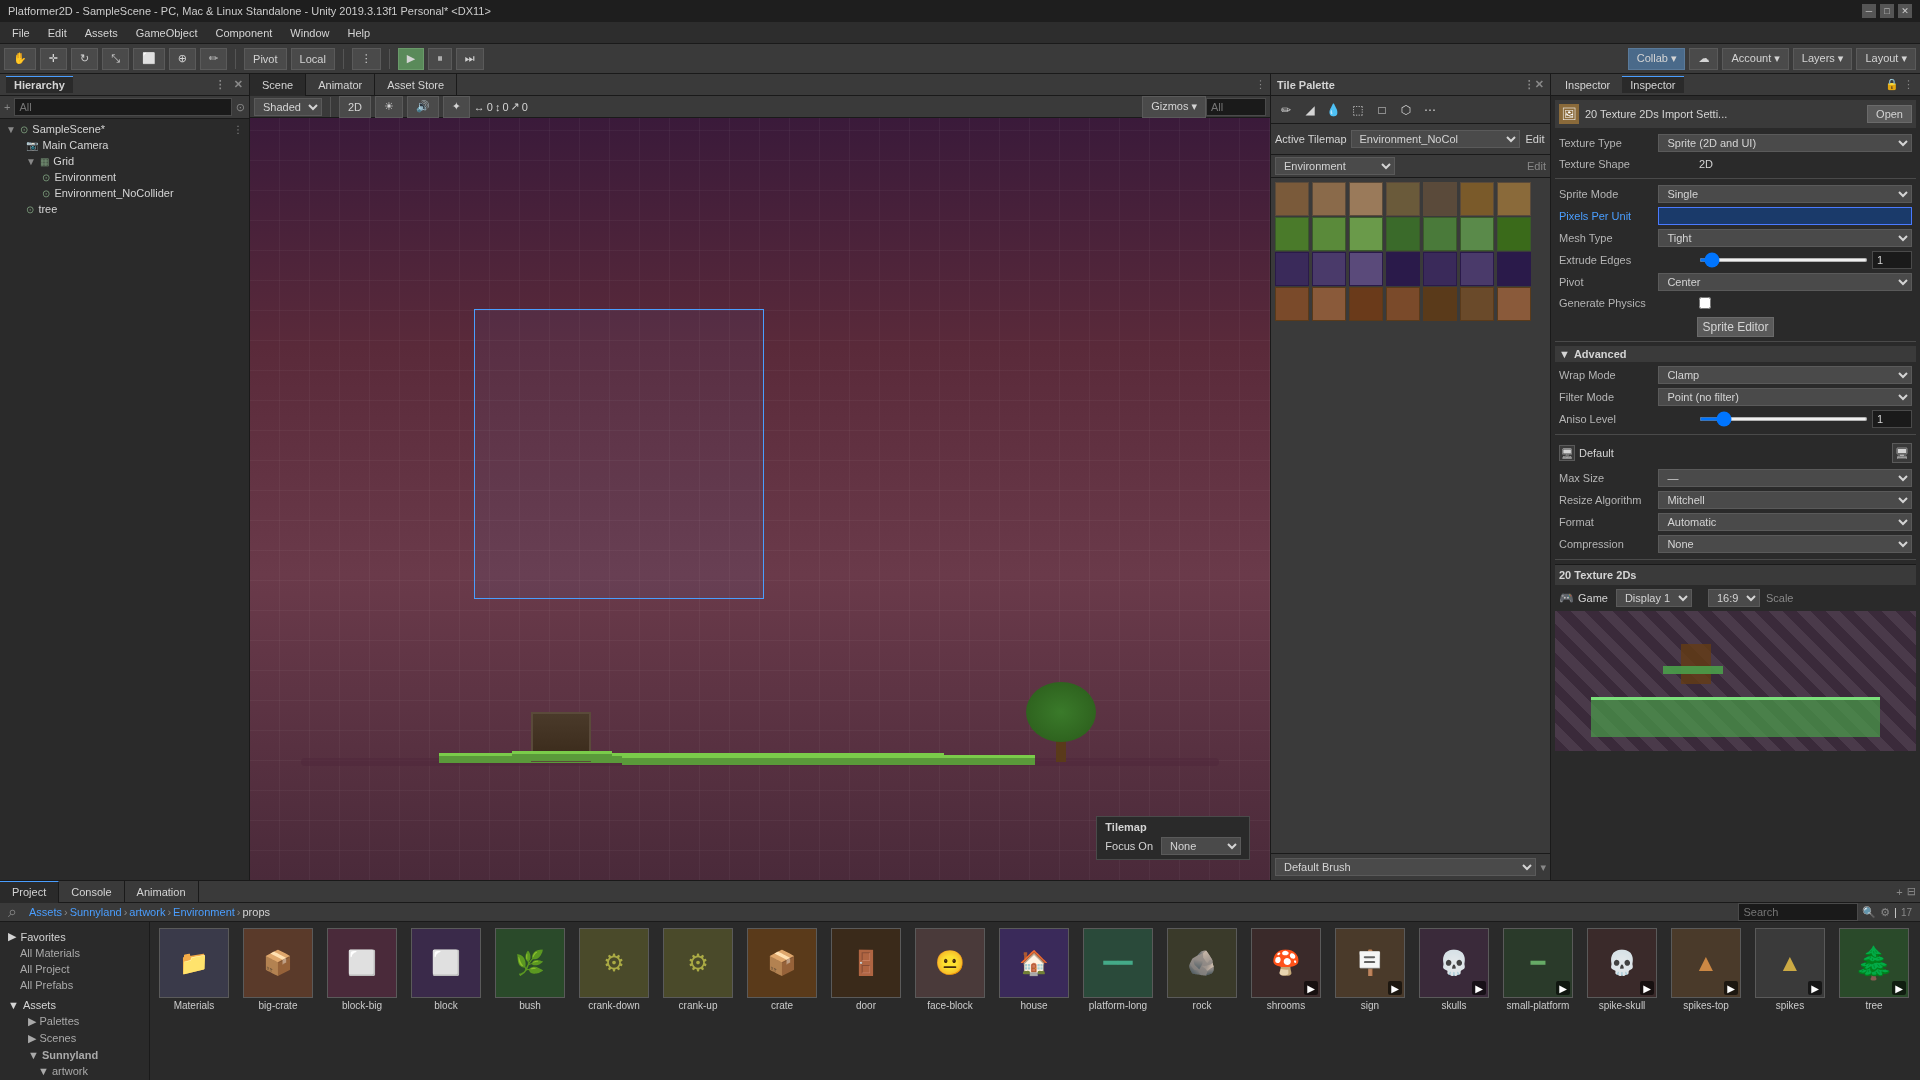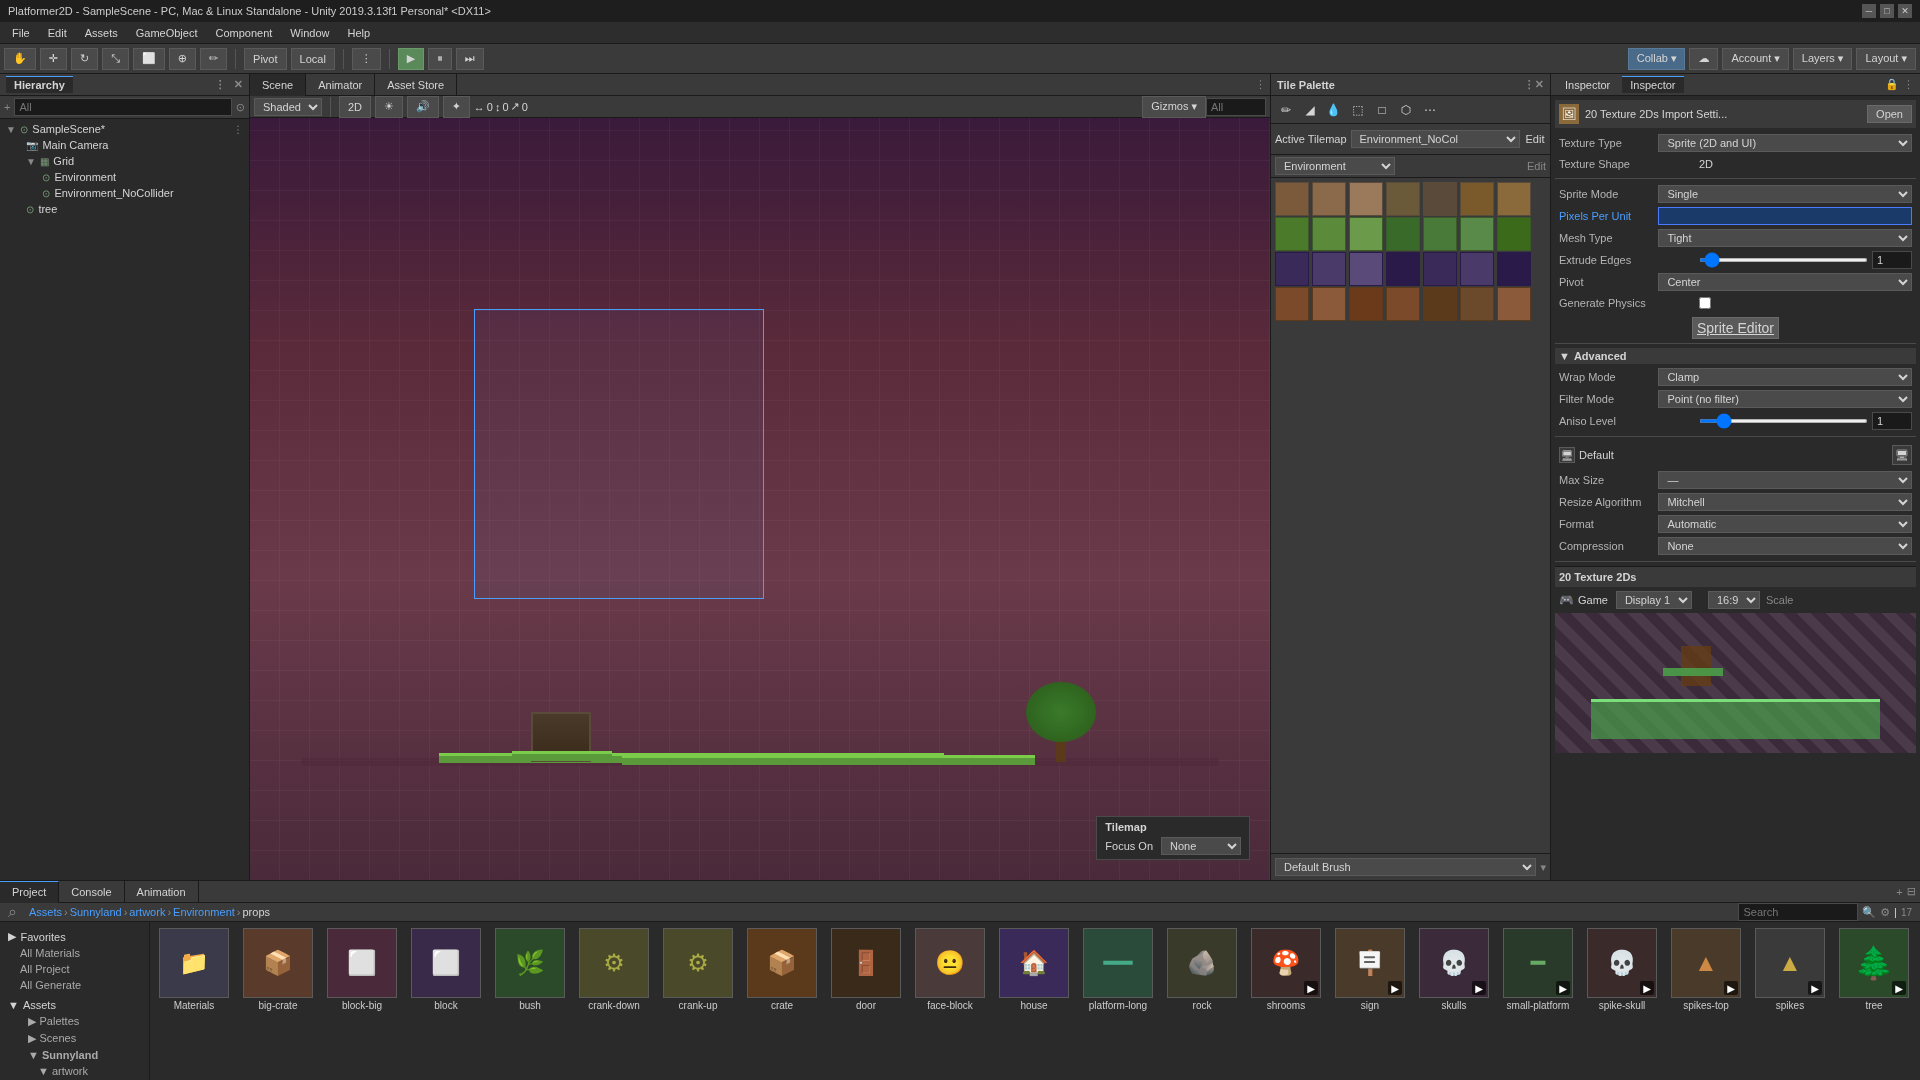--- a/index.html
+++ b/index.html
@@ -74,21 +74,21 @@
     .insp-label { width: 140px; font-size: 11px; color: #b4b4b4; }
     .insp-value { flex: 1; font-size: 11px; color: #d4d4d4; }
     .insp-input { background: #1a1a1a; border: 1px solid #4a4a4a; color: #d4d4d4; font-size: 11px; padding: 1px 4px; width: 100%; height: 18px; }
     .insp-input.highlighted { background: #1a3a6a; border-color: #4a7aff; }
     .insp-select { background: #4a4a4a; border: 1px solid #5a5a5a; color: #d4d4d4; font-size: 11px; padding: 1px 4px; width: 100%; height: 18px; }
     .insp-section { background: #3a3a3a; padding: 2px 4px; margin: 4px 0 2px; font-size: 11px; font-weight: bold; display: flex; align-items: center; gap: 4px; cursor: pointer; }
     .insp-slider-row { display: flex; align-items: center; gap: 4px; flex: 1; }
     .insp-slider { flex: 1; height: 4px; }
     .insp-num { width: 40px; background: #1a1a1a; border: 1px solid #4a4a4a; color: #d4d4d4; font-size: 11px; padding: 1px 4px; height: 18px; }
     .insp-checkbox { width: 12px; height: 12px; }
-    .sprite-editor-btn { background: #5a5a5a; border: 1px solid #6a6a6a; color: #d4d4d4; padding: 2px 4px; font-size: 14px; cursor: pointer; margin: 4px auto; display: block; text-decoration: underline; }
+    .sprite-editor-btn { background: #5a5a5a; border: 1px solid #6a6a6a; color: #d4d4d4; padding: 2px 4px; font-size: 12px; cursor: pointer; margin: 4px auto; display: block; }
     .default-platform { display: flex; align-items: center; justify-content: space-between; padding: 4px; }
     .platform-icon { width: 16px; height: 16px; background: #5a5a5a; }
     .revert-apply { display: flex; justify-content: flex-end; gap: 4px; padding: 4px; }
     .revert-btn { background: #4a4a4a; border: 1px solid #5a5a5a; color: #d4d4d4; padding: 2px 8px; font-size: 11px; cursor: pointer; }
     .apply-btn { background: #4a4a4a; border: 1px solid #5a5a5a; color: #d4d4d4; padding: 2px 8px; font-size: 11px; cursor: pointer; }
     .texture-2ds-header { background: #3a3a3a; padding: 4px; font-size: 11px; font-weight: bold; border-top: 1px solid #1a1a1a; }
     .game-display-row { display: flex; align-items: center; gap: 4px; padding: 4px; background: #2a2a2a; }
     .game-icon { color: #5a9a5a; font-size: 12px; }
     .display-select { background: #4a4a4a; border: 1px solid #5a5a5a; color: #d4d4d4; font-size: 11px; padding: 1px 4px; height: 18px; }
     .preview-area { background: #1a1a2a; flex: 1; min-height: 100px; overflow: hidden; position: relative; }
@@ -586,21 +586,21 @@
     <div class="assets-content">
 
       <div class="assets-sidebar">
         <div class="asset-group">
           <div class="asset-group-label">
             <span>▶</span>
             <span>Favorites</span>
           </div>
           <div class="asset-item">All Materials</div>
           <div class="asset-item">All Project</div>
-          <div class="asset-item">All Generate</div>
+          <div class="asset-item">All Prefabs</div>
         </div>
         <div class="asset-group">
           <div class="asset-group-label">
             <span>▼</span>
             <span>Assets</span>
           </div>
           <div class="asset-item" style="padding-left:20px;">▶ Palettes</div>
           <div class="asset-item" style="padding-left:20px;">▶ Scenes</div>
           <div class="asset-item" style="padding-left:20px;font-weight:bold;">▼ Sunnyland</div>
           <div class="asset-item" style="padding-left:30px;">▼ artwork</div>

